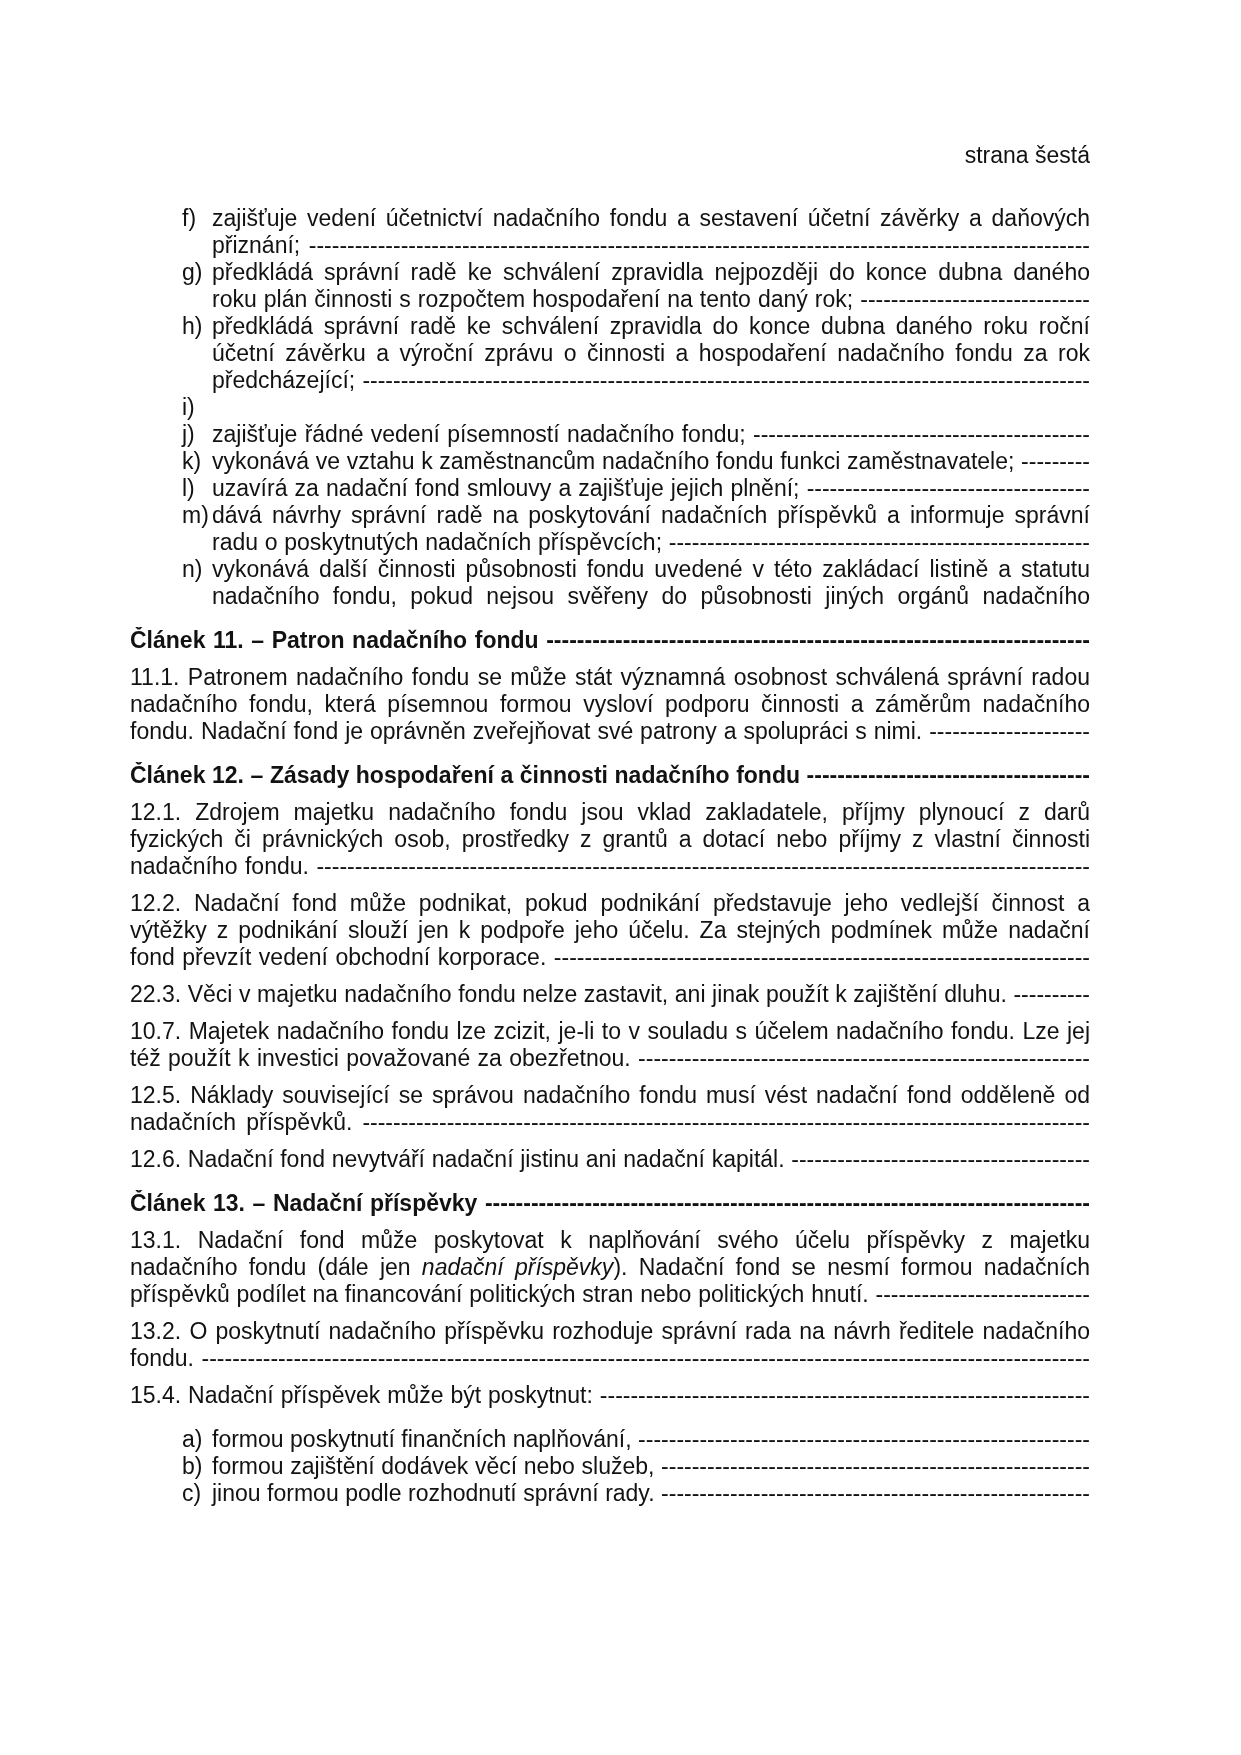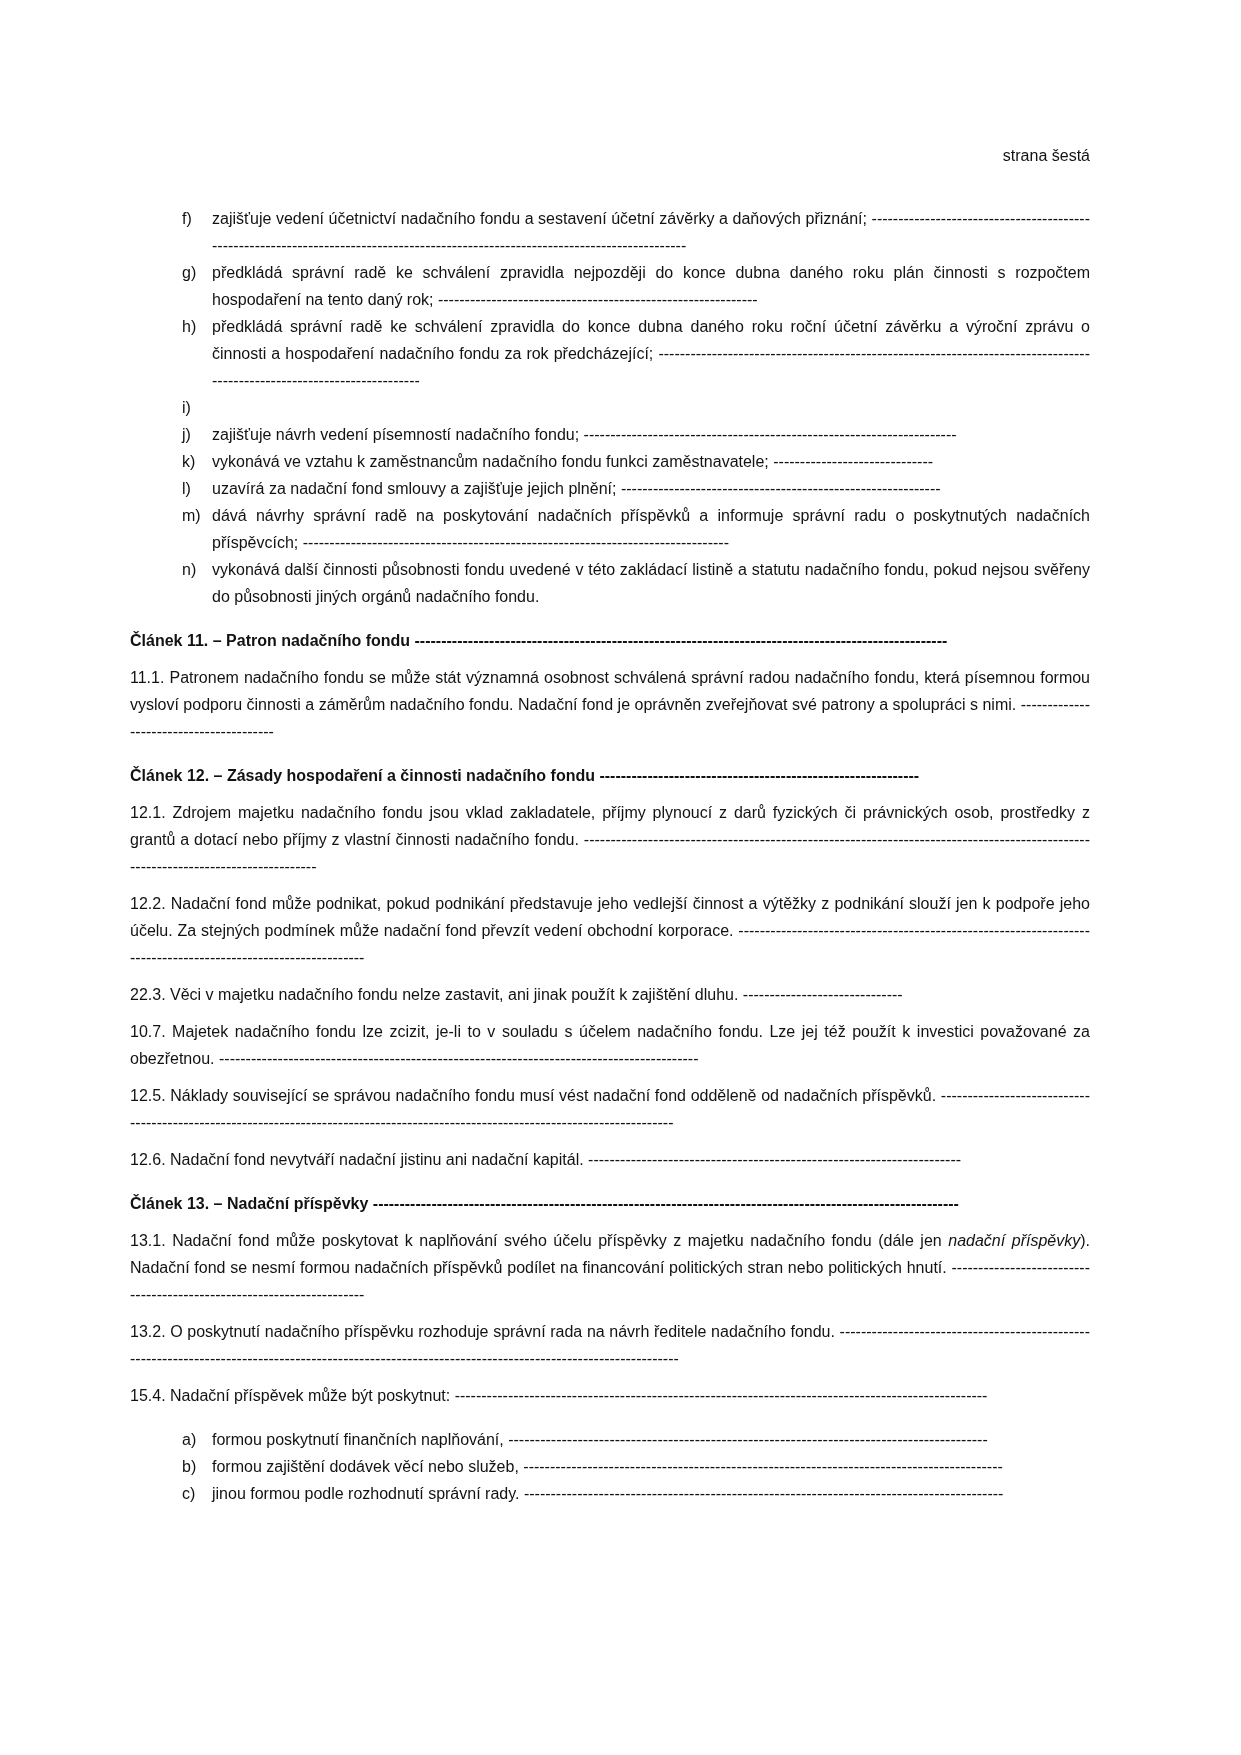--- a/index.html
+++ b/index.html
@@ -8,21 +8,21 @@
     background: #ffffff;
   }
   .page {
     position: relative;
     width: 1241px;
     height: 1755px;
     box-sizing: border-box;
     background: #ffffff;
     padding: 142px 151px 0 130px;
     font-family: "Liberation Sans", "DejaVu Sans", sans-serif;
-    font-size: 16px;
+    font-size: 23px;
     line-height: 27px;
     color: #121212;
   }
   .page-header {
     text-align: right;
     height: 27px;
     overflow: hidden;
   }
   ol.letter-list {
     list-style: none;
@@ -88,21 +88,21 @@
       <span class="marker">h)</span>
       <span>předkládá správní radě ke schválení zpravidla do konce dubna daného roku roční účetní závěrku a výroční zprávu o činnosti a hospodaření nadačního fondu za rok předcházející;</span>
       <span class="fill">------------------------------------------------------------------------------------------------------------------------</span>
     </li>
     <li class="l1">
       <span class="marker">i)</span>
       <span class="fill"></span>
     </li>
     <li class="l1">
       <span class="marker">j)</span>
-      <span>zajišťuje návrh vedení písemností nadačního fondu;</span>
+      <span>zajišťuje řádné vedení písemností nadačního fondu;</span>
       <span class="fill">----------------------------------------------------------------------</span>
     </li>
     <li class="l1">
       <span class="marker">k)</span>
       <span>vykonává ve vztahu k zaměstnancům nadačního fondu funkci zaměstnavatele;</span>
       <span class="fill">------------------------------</span>
     </li>
     <li class="l1">
       <span class="marker">l)</span>
       <span>uzavírá za nadační fond smlouvy a zajišťuje jejich plnění;</span>

